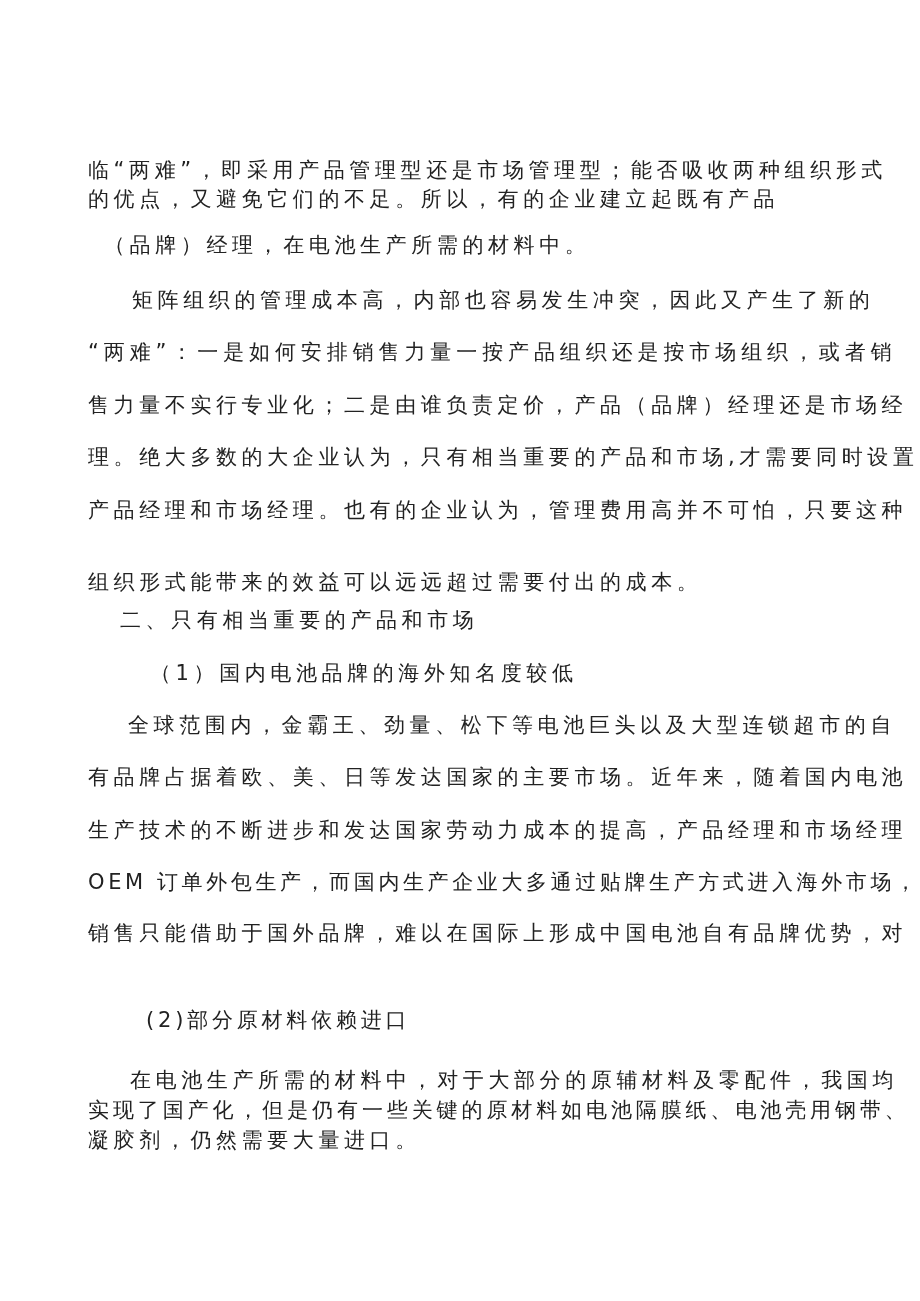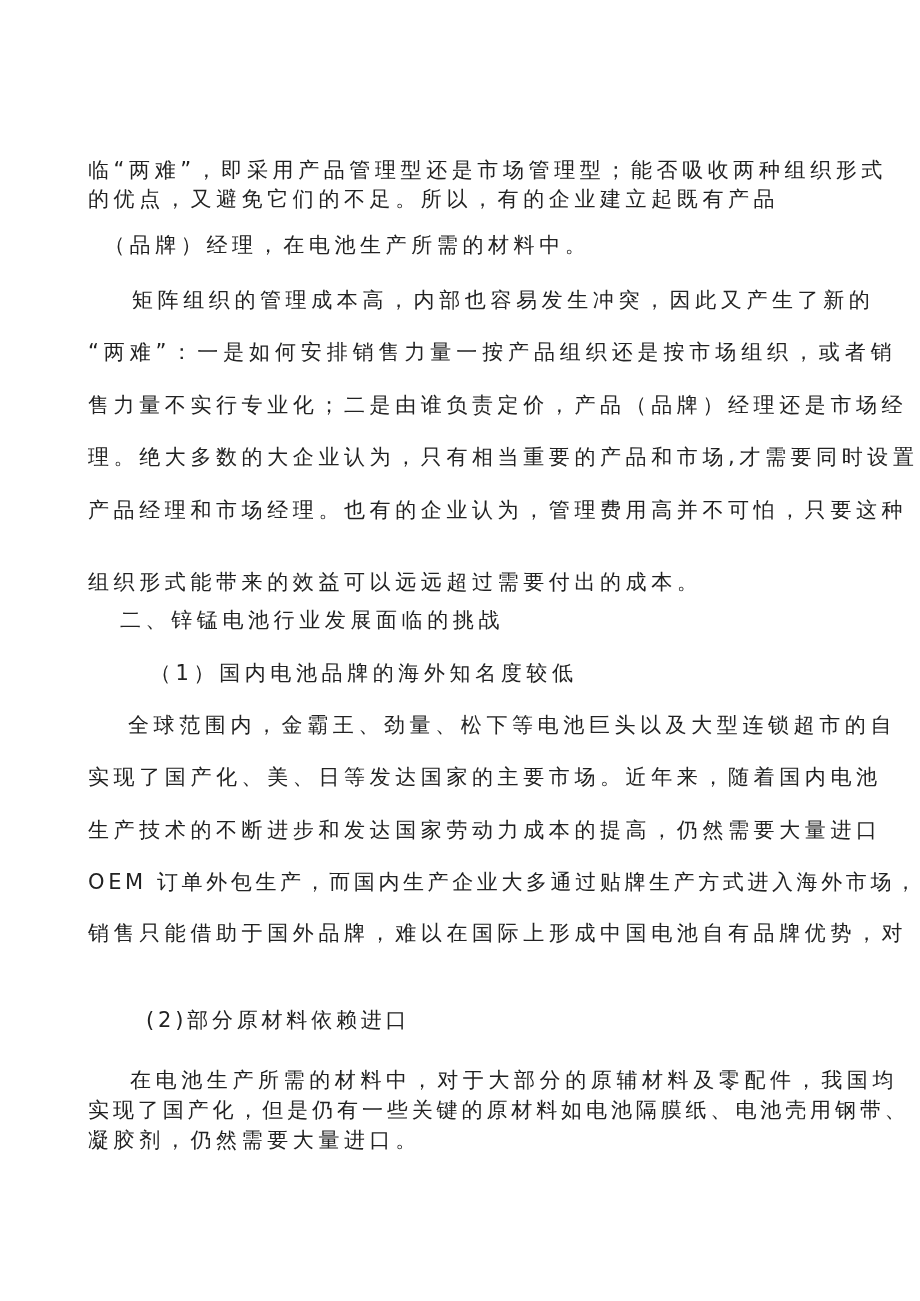--- a/index.html
+++ b/index.html
@@ -19,27 +19,27 @@
   <div class="line" style="left:88px; top:185px;">的优点，又避免它们的不足。所以，有的企业建立起既有产品</div>
   <div class="line" style="left:104px; top:231px;">（品牌）经理，在电池生产所需的材料中。</div>
 
   <div class="line" style="left:132px; top:286px;">矩阵组织的管理成本高，内部也容易发生冲突，因此又产生了新的</div>
   <div class="line tight" style="left:88px; top:338px;">“两难”：一是如何安排销售力量一按产品组织还是按市场组织，或者销</div>
   <div class="line" style="left:88px; top:391px;text-align:center;">售力量不实行专业化；二是由谁负责定价，产品（品牌）经理还是市场经</div>
   <div class="line" style="left:88px; top:443px;">理。绝大多数的大企业认为，只有相当重要的产品和市场,才需要同时设置</div>
   <div class="line" style="left:88px; top:496px;">产品经理和市场经理。也有的企业认为，管理费用高并不可怕，只要这种</div>
   <div class="line" style="left:88px; top:546px;margin-top:22px;">组织形式能带来的效益可以远远超过需要付出的成本。</div>
 
-  <div class="line" style="left:120px; top:606px;">二、锌锰电池行业发展面临的挑战</div>
+  <div class="line" style="left:120px; top:606px;">二、只有相当重要的产品和市场</div>
 
   <div class="line" style="left:150px; top:659px;">（1）国内电池品牌的海外知名度较低</div>
 
   <div class="line" style="left:128px; top:711px;">全球范围内，金霸王、劲量、松下等电池巨头以及大型连锁超市的自</div>
-  <div class="line" style="left:88px; top:763px;">实现了国产化、美、日等发达国家的主要市场。近年来，随着国内电池</div>
-  <div class="line" style="left:88px; top:816px;">生产技术的不断进步和发达国家劳动力成本的提高，仍然需要大量进口</div>
+  <div class="line" style="left:88px; top:763px;">有品牌占据着欧、美、日等发达国家的主要市场。近年来，随着国内电池</div>
+  <div class="line" style="left:88px; top:816px;">生产技术的不断进步和发达国家劳动力成本的提高，产品经理和市场经理</div>
   <div class="line" style="left:88px; top:868px; letter-spacing:3.6px;">OEM 订单外包生产，而国内生产企业大多通过贴牌生产方式进入海外市场，</div>
   <div class="line" style="left:88px; top:919px;">销售只能借助于国外品牌，难以在国际上形成中国电池自有品牌优势，对</div>
 
   <div class="line" style="left:146px; top:1006px; letter-spacing:3.8px;">(2)部分原材料依赖进口</div>
 
   <div class="line" style="left:130px; top:1066px;">在电池生产所需的材料中，对于大部分的原辅材料及零配件，我国均</div>
   <div class="line" style="left:88px; top:1096px; letter-spacing:3.9px;">实现了国产化，但是仍有一些关键的原材料如电池隔膜纸、电池壳用钢带、</div>
   <div class="line" style="left:88px; top:1126px;">凝胶剂，仍然需要大量进口。</div>
 
 </div>

